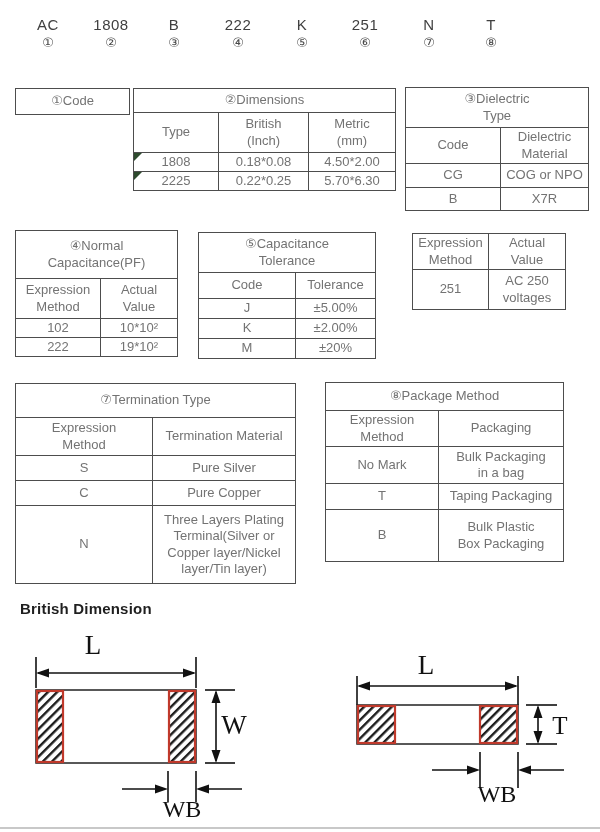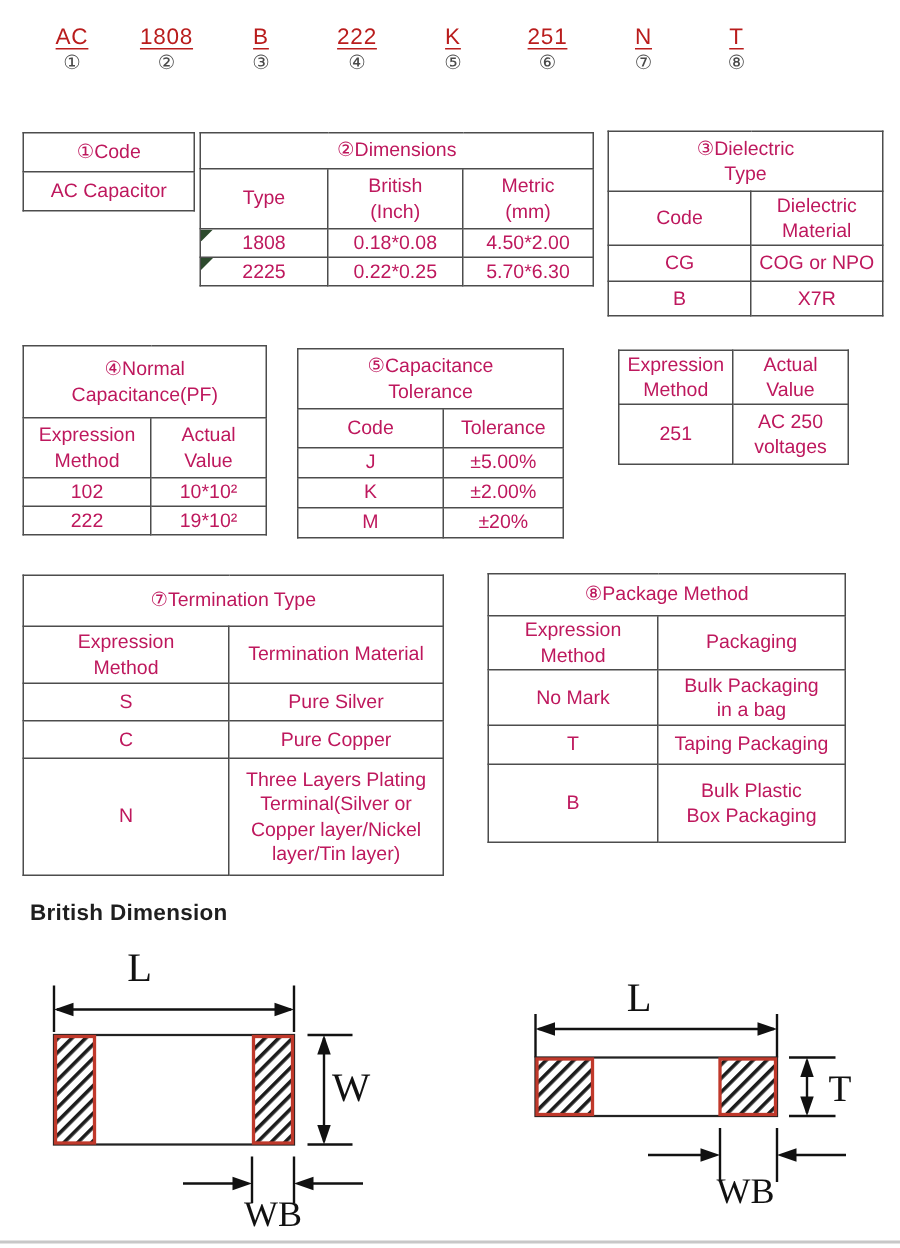--- a/index.html
+++ b/index.html
@@ -1,30 +1,30 @@
 <!DOCTYPE html>
 <html><head>
 <meta charset="utf-8">
 <style>
   html,body{margin:0;padding:0;background:#fff;}
   .page{position:relative;width:600px;height:832px;background:#ffffff;overflow:hidden;
         font-family:"Liberation Sans","DejaVu Sans",sans-serif;color:#3c3c3c;}
 
   
   .pn-seg{position:absolute;top:16px;transform:translateX(-50%);text-align:center;}
-  .pn-code{display:block;font-size:15px;color:#b91c1c;text-decoration:underline;
+  .pn-code{display:block;font-size:15px;color:#404040;
            text-underline-offset:3px;letter-spacing:0.5px;line-height:17px;}
   .pn-circ{display:block;margin-top:3px;font-size:13px;color:#4a4a4a;
            font-family:"DejaVu Sans",sans-serif;line-height:14px;}
 
   
   table.t{position:absolute;border-collapse:collapse;table-layout:fixed;
           background:#fff;}
   table.t td{border:1px solid #4d4d4d;text-align:center;vertical-align:middle;
-             font-size:13px;line-height:1.25;color:#be185d;padding:0 2px;
+             font-size:13px;line-height:1.25;color:#737373;padding:0 2px;
              white-space:pre-line;overflow:hidden;}
 
   .tri{position:absolute;width:8px;height:8px;background:#2d4a2d;
        clip-path:polygon(0 0,100% 0,0 100%);}
 
   .heading{position:absolute;left:20px;top:600px;font-size:15px;font-weight:bold;
            color:#1f1f1f;letter-spacing:0.2px;}
 
   svg.dim{position:absolute;left:0;top:628px;}
   .dim-label{font-family:"Liberation Serif","DejaVu Serif",serif;fill:#111;}
@@ -68,23 +68,20 @@
     <div class="pn-seg" style="left:491px">
       <span class="pn-code">T</span>
       <span class="pn-circ">⑧</span>
     </div>
   </div>
 
   <table class="t" style="left:15px;top:88px;width:115px">
     <tbody>
         <tr style="height:26px">
           <td>①Code</td>
-        </tr>
-    <tr style="height:26px">
-          <td>AC Capacitor</td>
         </tr>
   </tbody>
     </table>
 
   <table class="t" style="left:133px;top:88px;width:262px">
     <colgroup>
         <col style="width:85px">
         <col style="width:90px">
         <col style="width:87px">
       </colgroup>

